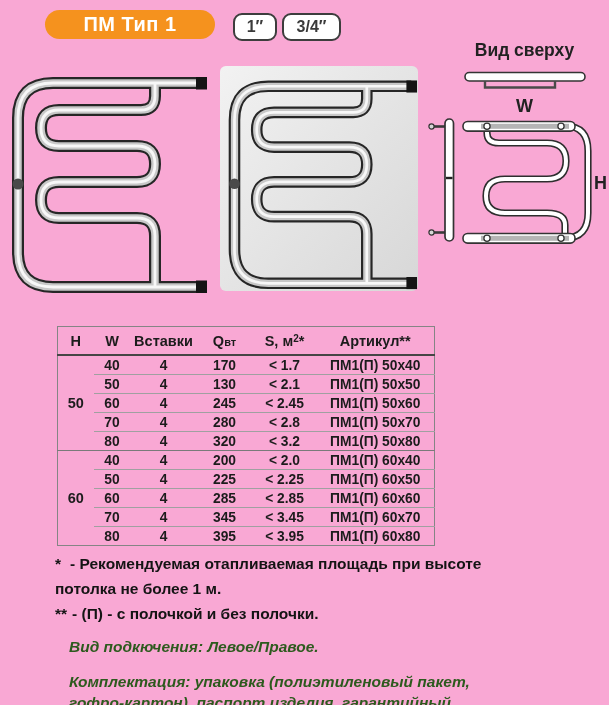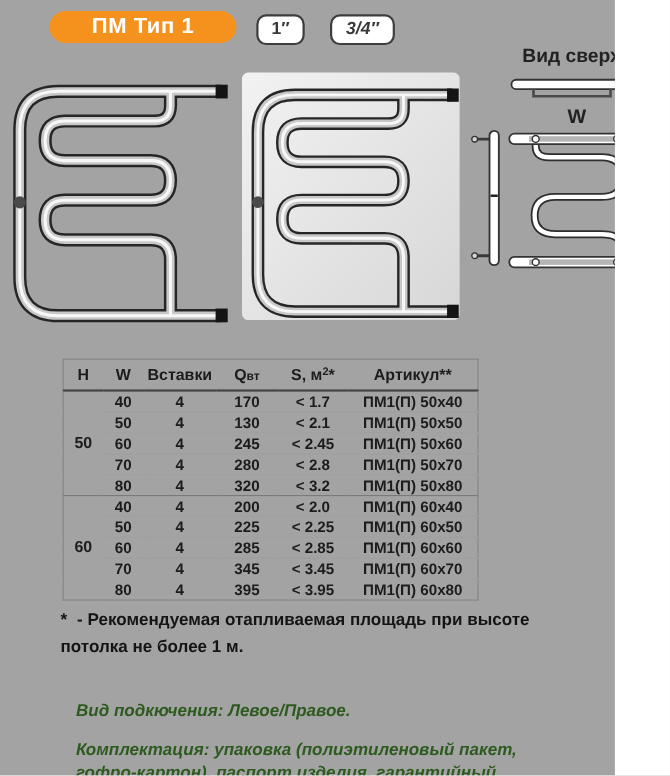--- a/index.html
+++ b/index.html
@@ -1,26 +1,26 @@
 <!DOCTYPE html>
 <html><head>
 <meta charset="utf-8">
 <style>
   html,body{margin:0;padding:0;background:#fff;}
-  .canvas{position:relative;width:559px;height:705px;background:#a3a3a3;overflow:hidden;
+  .canvas{position:relative;width:609px;height:705px;background:#f9a8d4;overflow:hidden;
           font-family:"Liberation Sans",sans-serif;color:#1c1c1c;}
 
   
   .type-badge{position:absolute;left:45px;top:10px;width:170px;height:29px;background:#F5921E;
     border-radius:15px;color:#fff;font-weight:700;font-size:20px;text-align:center;line-height:29px;
     letter-spacing:.5px;}
   .size-badge{position:absolute;top:13px;height:24px;border:2.5px solid #3d3d3d;border-radius:9px;
     background:#fff;color:#3a3a3a;font-weight:600;font-size:16px;text-align:center;line-height:24px;}
   .size-badge.b1{left:233px;width:40px;}
-  .size-badge.b2{left:300px;width:55px;font-style:italic;}
+  .size-badge.b2{left:282px;width:55px;}
 
   
   .photo1{position:absolute;left:3px;top:62px;}
   .photo2{position:absolute;left:220px;top:62px;}
   .topview-label{position:absolute;left:440px;top:40px;width:169px;text-align:center;
     font-size:17.5px;font-weight:700;color:#222;}
   .shelf-svg{position:absolute;left:440px;top:66px;}
   .w-label{position:absolute;left:440px;top:96px;width:169px;text-align:center;
     font-size:18px;font-weight:700;color:#222;}
   .front-svg{position:absolute;left:425px;top:112px;}
@@ -223,20 +223,21 @@
           <td>4</td>
           <td>395</td>
           <td>&lt; 3.95</td>
           <td>ПМ1(П) 60x80</td>
         </tr>
       </tbody>
   </table>
 
   <div class="footnotes">
     <p><span class="fn-marker">*</span><span>- Рекомендуемая отапливаемая площадь при высоте потолка не более 1 м.</span></p>
+    <p><span class="fn-marker double">**</span><span>- (П) - с полочкой и без полочки.</span></p>
   </div>
 
   <div class="details">
     <p>Вид подкючения: Левое/Правое.</p>
     <p>Комплектация: упаковка (полиэтиленовый пакет, гофро-картон), паспорт изделия, гарантийный талон, телескопический держатель.</p>
   </div>
 
 </div>
 
 </body></html>

